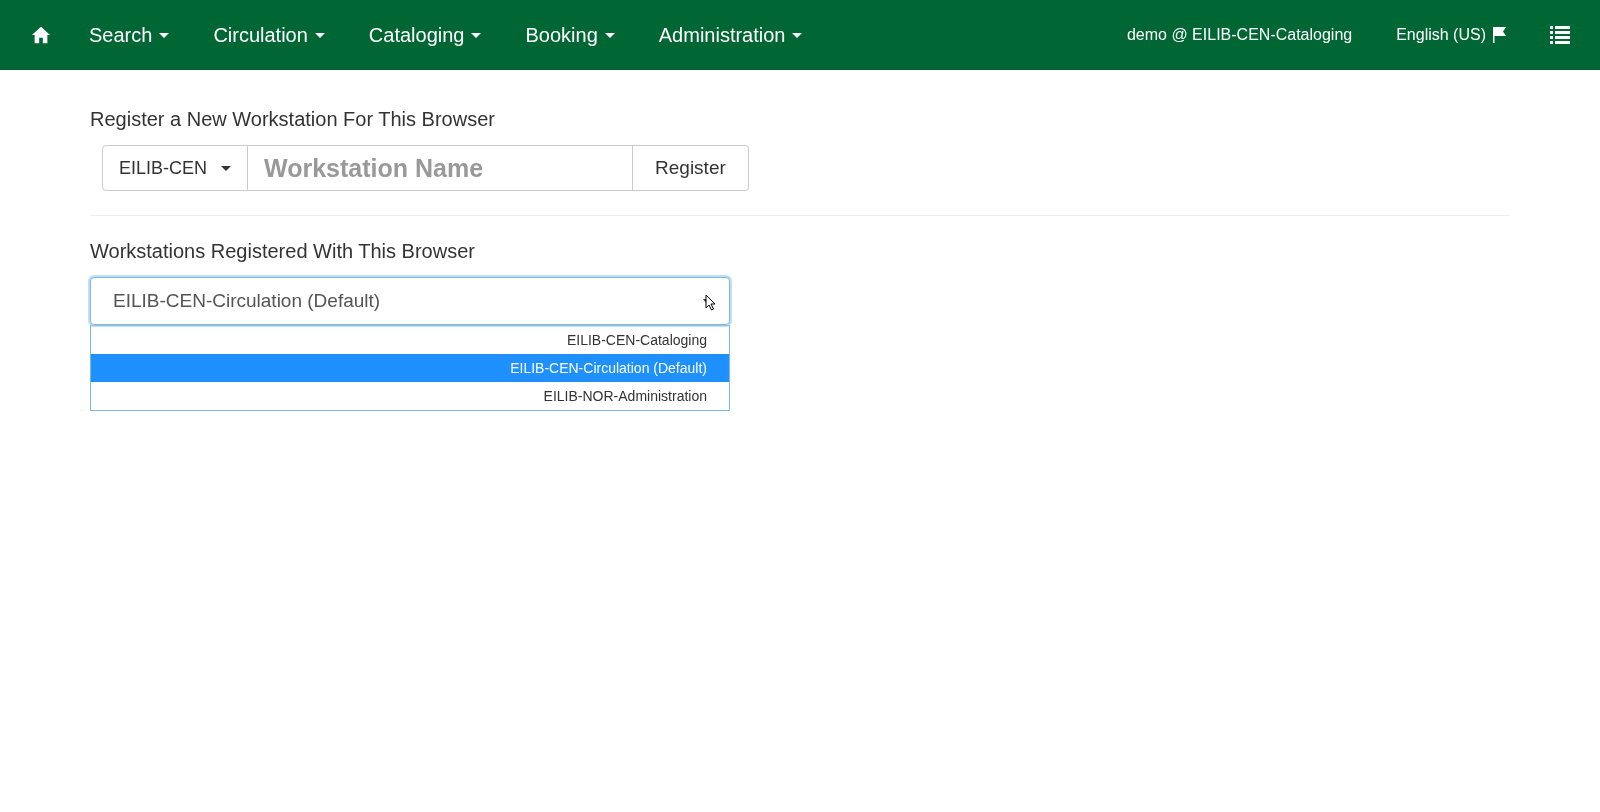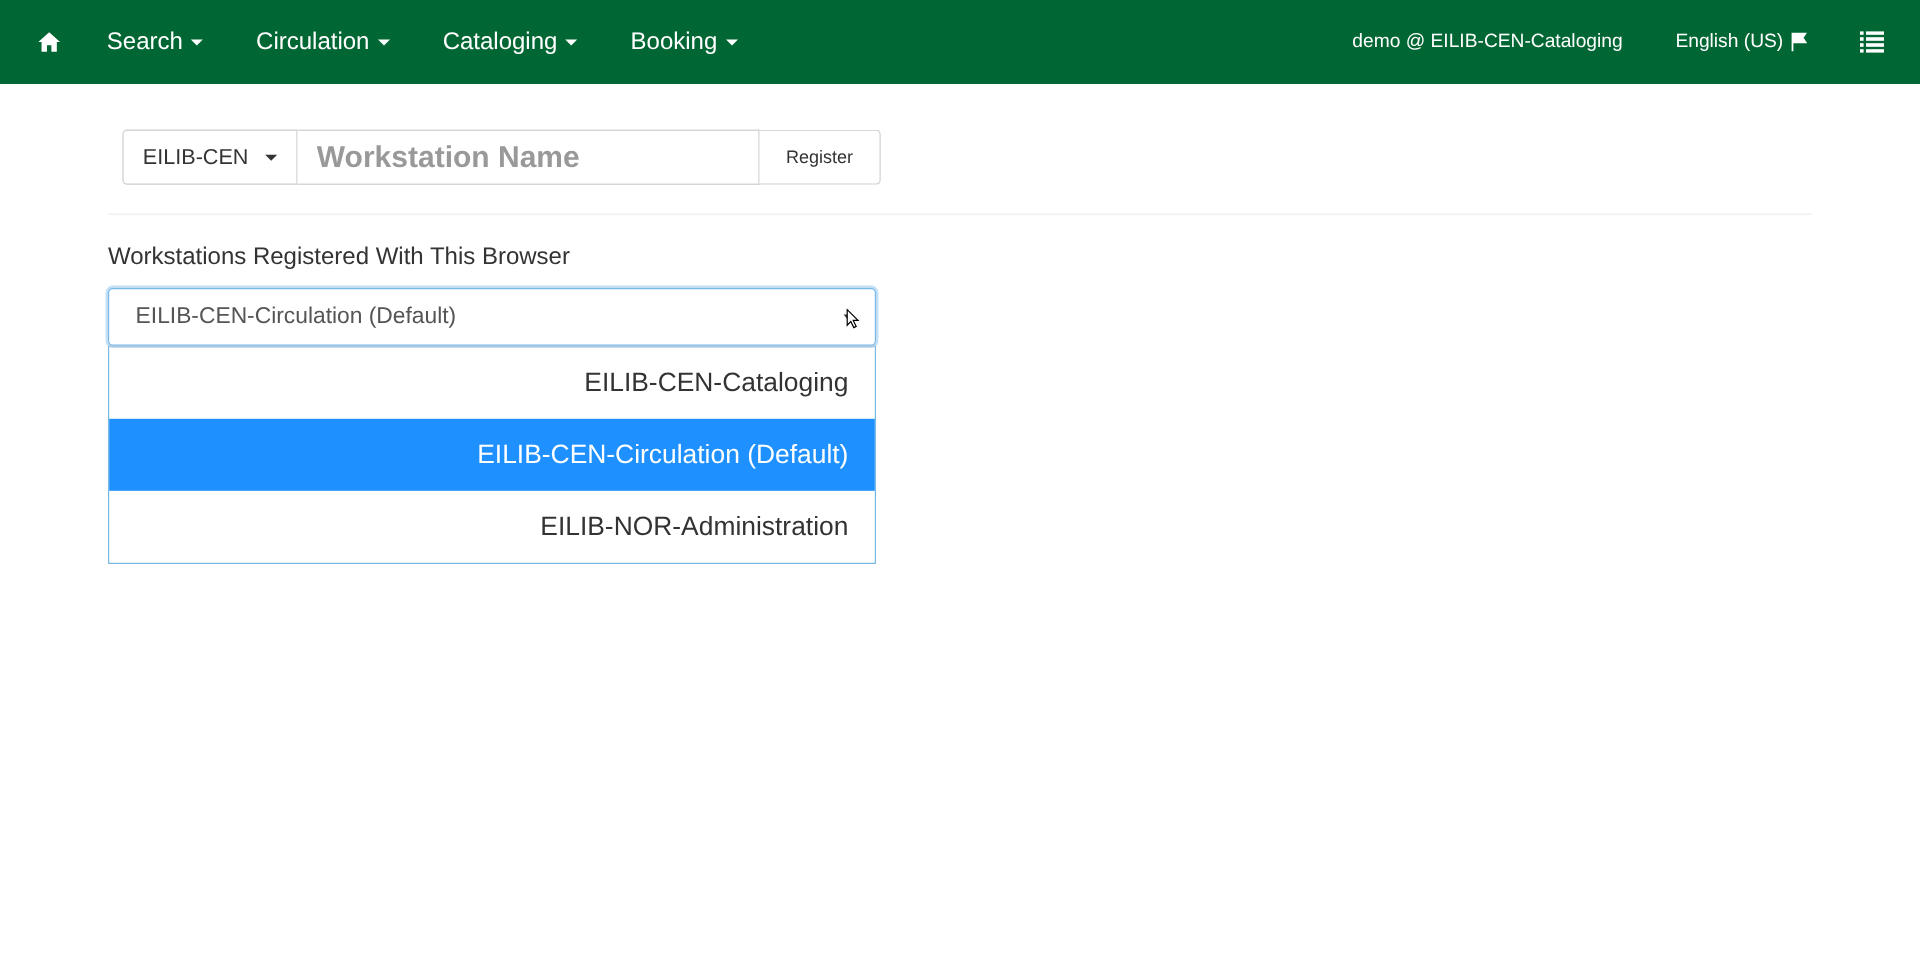--- a/index.html
+++ b/index.html
@@ -124,21 +124,21 @@
       outline: none;
       font-weight: bold;
     }
     .ws-input::placeholder { color: #999; }
     .register-btn {
       border: 1px solid #ccc;
       border-left: none;
       border-radius: 0 4px 4px 0;
       background: #fff;
       padding: 10px 22px;
-      font-size: 15px;
+      font-size: 19px;
       cursor: pointer;
       height: 46px;
       color: #333;
     }
     .hr {
       border: none;
       border-top: 1px solid #eee;
       margin: 24px 0 0 0;
     }
     .section2 {
@@ -177,22 +177,22 @@
       right: 10px;
       top: 16px;
       pointer-events: none;
     }
     .ws-options {
       border: 1px solid #7ab8e6;
       border-top: 1px solid #ccc;
       background: #fff;
     }
     .ws-option {
-      padding: 18px 22px;
-      font-size: 22px;
+      padding: 2px 22px;
+      font-size: 14px;
       color: #333;
       cursor: pointer;
       line-height: 24px;
     }
     .ws-option.highlighted {
       background: #1e90ff;
       color: #fff;
     }
   </style>
 </head>
@@ -212,20 +212,24 @@
     <div class="nav-item">
       <span>Circulation</span>
       <span class="caret"></span>
     </div>
     <div class="nav-item">
       <span>Cataloging</span>
       <span class="caret"></span>
     </div>
     <div class="nav-item">
       <span>Booking</span>
+      <span class="caret"></span>
+    </div>
+    <div class="nav-item">
+      <span>Administration</span>
       <span class="caret"></span>
     </div>
   </div>
   <div class="navbar-right">
     <div class="nav-right-item">
       <span>demo @ EILIB-CEN-Cataloging</span>
     </div>
     <div class="nav-right-item">
       <span>English (US)</span>
       <span class="flag-icon">
@@ -245,20 +249,21 @@
         <rect x="0" y="15" width="3" height="3"></rect>
           <rect x="5" y="15" width="15" height="3"></rect>
       </svg>
     </div>
   </div>
 </div>
 
 <div class="container">
 
   <div class="section">
+    <div class="section-heading">Register a New Workstation For This Browser</div>
     <div class="register-row">
       <div class="org-dropdown">
         <span>EILIB-CEN</span>
         <span class="caret-dark"></span>
       </div>
       <input class="ws-input" type="text" placeholder="Workstation Name" style="">
       <button class="register-btn">Register</button>
     </div>
   </div>
 

